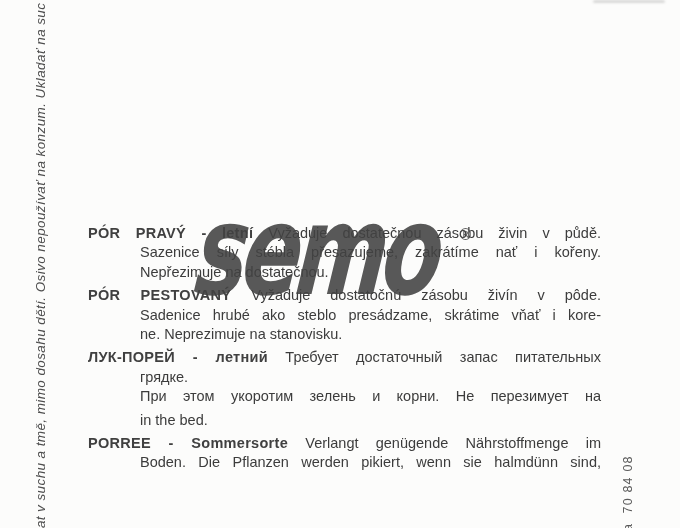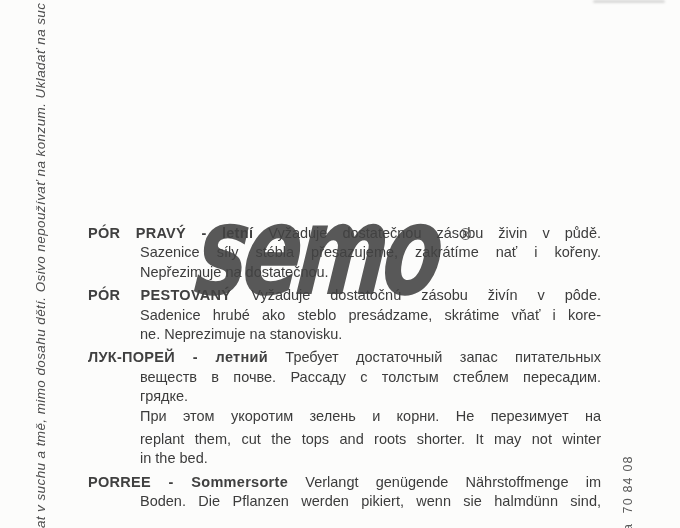--- a/index.html
+++ b/index.html
@@ -109,26 +109,24 @@
         <div class="line">Sazenice síly stébla přesazujeme, zakrátíme nať i kořeny.</div>
         <div class="line last">Nepřezimuje na dostatečnou.</div>
       </div>
       <div class="para">
         <div class="line first"><span class="head">PÓR PESTOVANÝ</span> Vyžaduje dostatočnú zásobu živín v pôde.</div>
         <div class="line">Sadenice hrubé ako steblo presádzame, skrátime vňať i kore-</div>
         <div class="line last">ne. Neprezimuje na stanovisku.</div>
       </div>
       <div class="para">
         <div class="line first"><span class="head">ЛУК-ПОРЕЙ - летний</span> Требует достаточный запас питательных</div>
-        <div class="line">веществ в почве. Рассаду с толстым стеблем пересадим.</div>
         <div class="line last">грядке.</div>
         <div class="line">При этом укоротим зелень и корни. Не перезимует на</div>
       </div>
       <div class="para">
-        <div class="line">replant them, cut the tops and roots shorter. It may not winter</div>
         <div class="line last">in the bed.</div>
       </div>
       <div class="para">
         <div class="line first"><span class="head">PORREE - Sommersorte</span> Verlangt genügende Nährstoffmenge im</div>
         <div class="line">Boden. Die Pflanzen werden pikiert, wenn sie halmdünn sind,</div>
       </div>
     </div>
 
   <div class="logo">
     <span class="logo-word">semo</span>

